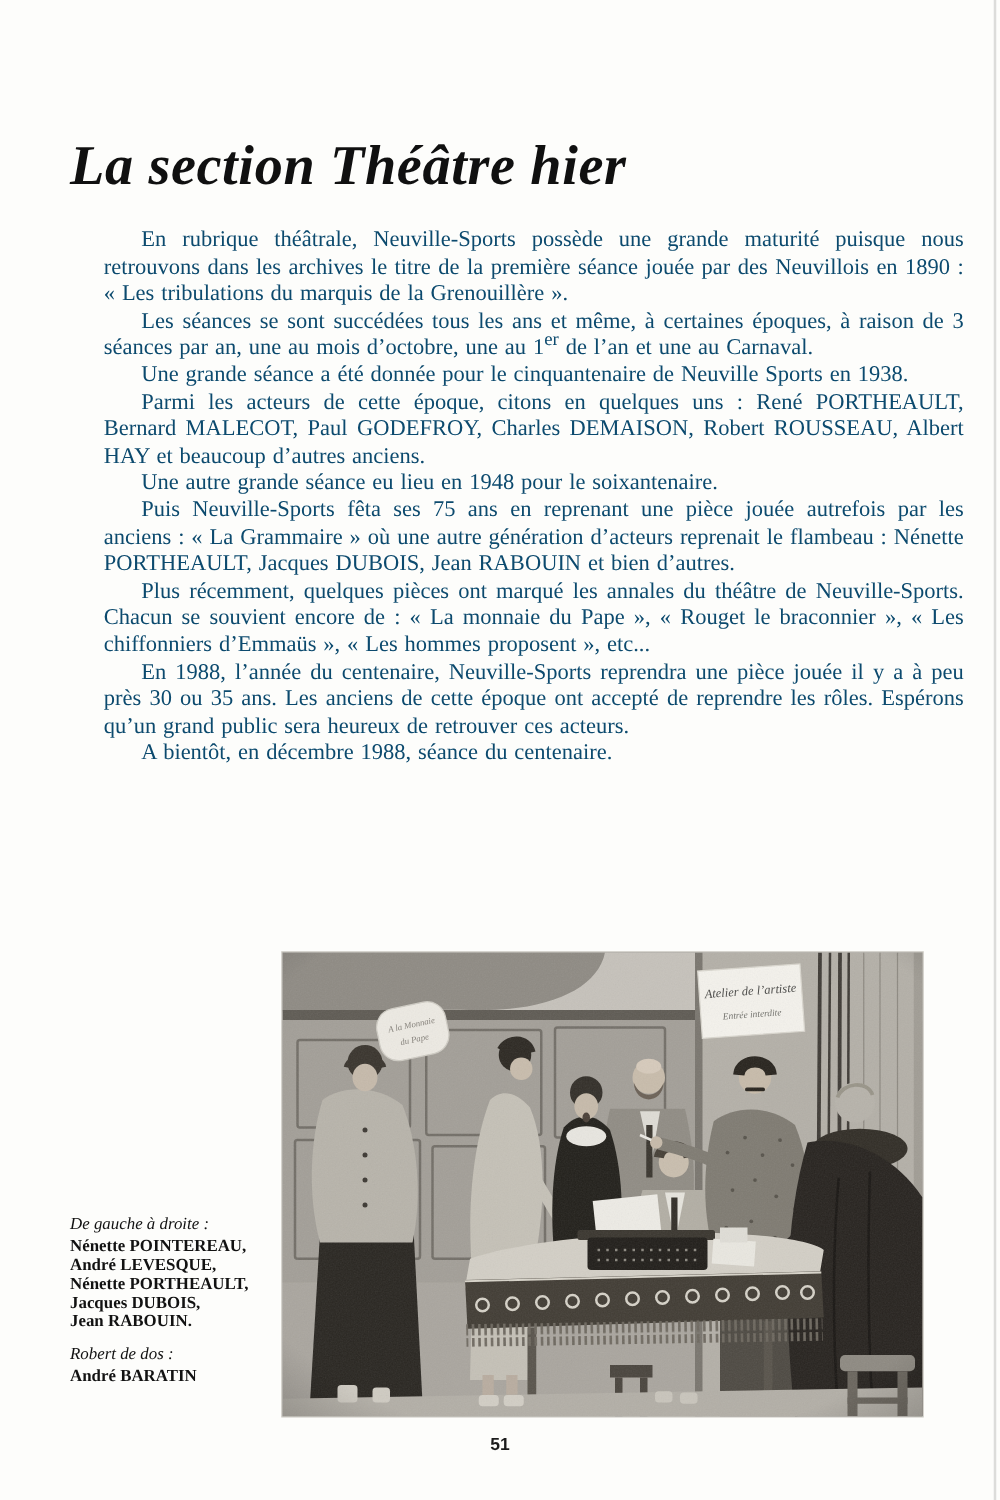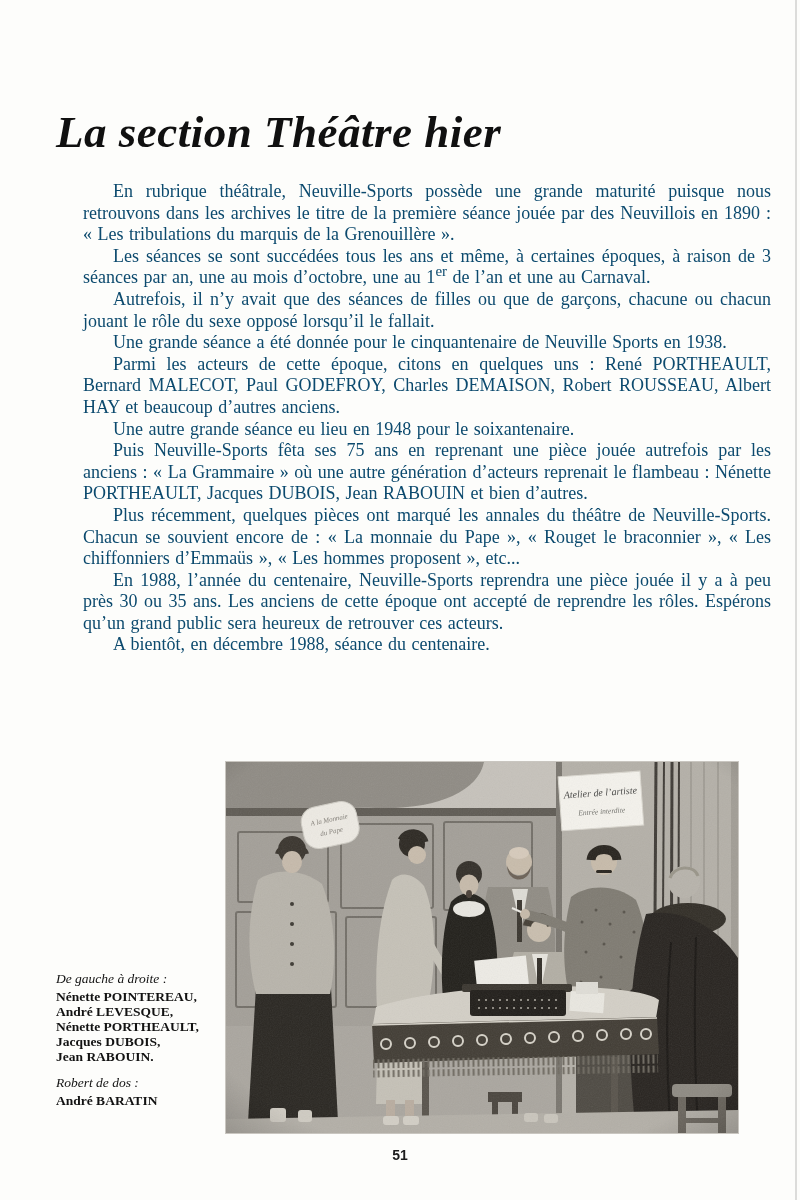--- a/index.html
+++ b/index.html
@@ -41,21 +41,20 @@
 
 <div class="page">
 
   <div class="scan-edge"></div>
 
   <h1 class="title">La section Théâtre hier</h1>
 
   <div class="body-text">
     <p>En rubrique théâtrale, Neuville-Sports possède une grande maturité puisque nous retrouvons dans les archives le titre de la première séance jouée par des Neu­villois en 1890 : « Les tribulations du marquis de la Grenouillère ».</p>
     <p><span>Les séances se sont succédées tous les ans et même, à certaines époques, à rai­son de 3 séances par an, une au mois d’octobre, une au 1</span><sup>er</sup><span> de l’an et une au Carnaval.</span></p>
-    <p>Autrefois, il n’y avait que des séances de filles ou que de garçons, chacune ou chacun jouant le rôle du sexe opposé lorsqu’il le fallait.</p>
     <p>Une grande séance a été donnée pour le cinquantenaire de Neuville Sports en 1938.</p>
     <p>Parmi les acteurs de cette époque, citons en quelques uns : René POR­THEAULT, Bernard MALECOT, Paul GODEFROY, Charles DEMAISON, Robert ROUSSEAU, Albert HAY et beaucoup d’autres anciens.</p>
     <p>Une autre grande séance eu lieu en 1948 pour le soixantenaire.</p>
     <p>Puis Neuville-Sports fêta ses 75 ans en reprenant une pièce jouée autrefois par les anciens : « La Grammaire » où une autre génération d’acteurs reprenait le flambeau : Nénette PORTHEAULT, Jacques DUBOIS, Jean RABOUIN et bien d’autres.</p>
     <p>Plus récemment, quelques pièces ont marqué les annales du théâtre de Neuvil­le-Sports. Chacun se souvient encore de : « La monnaie du Pape », « Rouget le braconnier », « Les chiffonniers d’Emmaüs », « Les hommes proposent », etc...</p>
     <p>En 1988, l’année du centenaire, Neuville-Sports reprendra une pièce jouée il y a à peu près 30 ou 35 ans. Les anciens de cette époque ont accepté de reprendre les rôles. Espérons qu’un grand public sera heureux de retrouver ces acteurs.</p>
     <p>A bientôt, en décembre 1988, séance du centenaire.</p>
   </div>
 
   <div class="photo">

